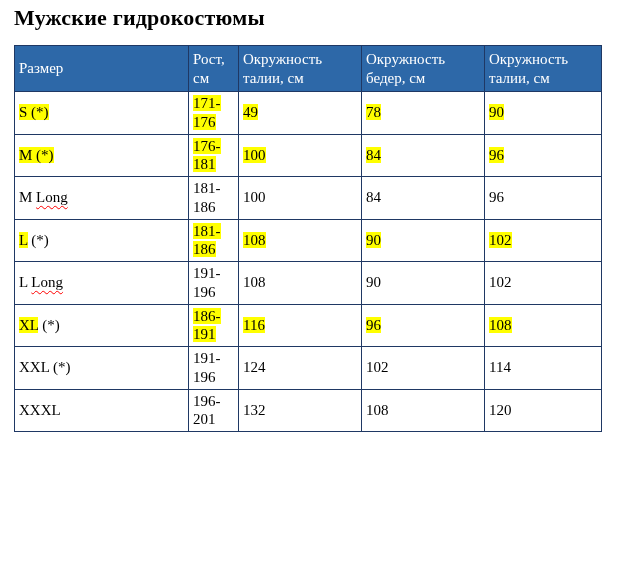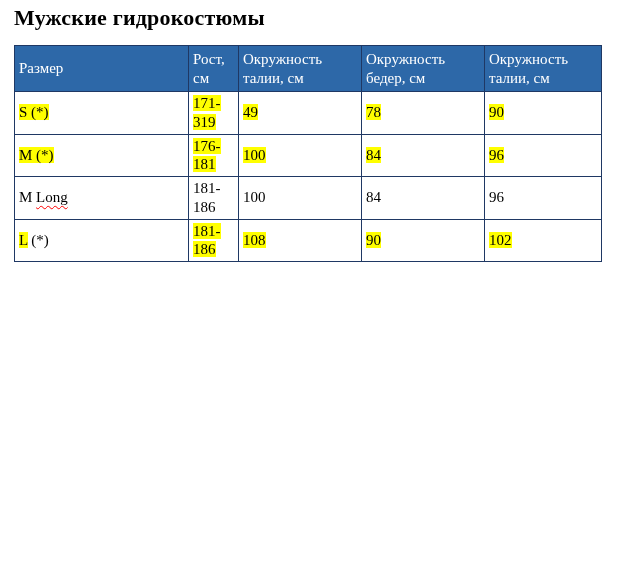--- a/index.html
+++ b/index.html
@@ -78,21 +78,21 @@
         <th>Размер</th>
         <th>Рост, см</th>
         <th>Окружность талии, см</th>
         <th>Окружность бедер, см</th>
         <th>Окружность талии, см</th>
       </tr>
     </thead>
     <tbody id="table-body">
         <tr>
           <td><span class="hl">S (*)</span></td>
-          <td><span class="hl">171-319</span></td>
+          <td><span class="hl">171-176</span></td>
           <td><span class="hl">49</span></td>
           <td><span class="hl">78</span></td>
           <td><span class="hl">90</span></td>
         </tr>
         <tr>
           <td><span class="hl">M (*)</span></td>
           <td><span class="hl">176-181</span></td>
           <td><span class="hl">100</span></td>
           <td><span class="hl">84</span></td>
           <td><span class="hl">96</span></td>
@@ -104,15 +104,43 @@
           <td><span>84</span></td>
           <td><span>96</span></td>
         </tr>
         <tr>
           <td><span class="hl">L</span><span> (*)</span></td>
           <td><span class="hl">181-186</span></td>
           <td><span class="hl">108</span></td>
           <td><span class="hl">90</span></td>
           <td><span class="hl">102</span></td>
         </tr>
+        <tr>
+          <td><span>L </span><span class="sq">Long</span></td>
+          <td><span>191-196</span></td>
+          <td><span>108</span></td>
+          <td><span>90</span></td>
+          <td><span>102</span></td>
+        </tr>
+        <tr>
+          <td><span class="hl">XL</span><span> (*)</span></td>
+          <td><span class="hl">186-191</span></td>
+          <td><span class="hl">116</span></td>
+          <td><span class="hl">96</span></td>
+          <td><span class="hl">108</span></td>
+        </tr>
+        <tr>
+          <td><span>XXL (*)</span></td>
+          <td><span>191-196</span></td>
+          <td><span>124</span></td>
+          <td><span>102</span></td>
+          <td><span>114</span></td>
+        </tr>
+        <tr>
+          <td><span>XXXL</span></td>
+          <td><span>196-201</span></td>
+          <td><span>132</span></td>
+          <td><span>108</span></td>
+          <td><span>120</span></td>
+        </tr>
       </tbody>
   </table>
 </div>
 
 </body></html>

